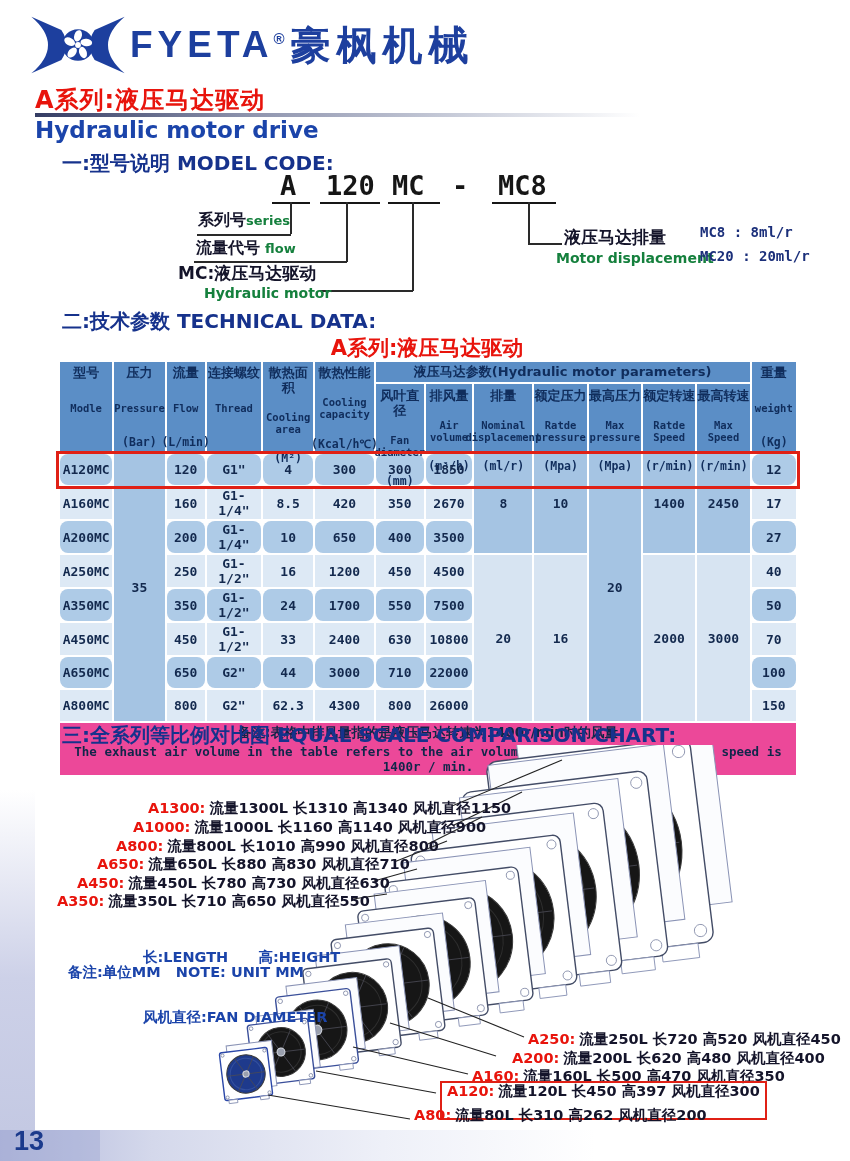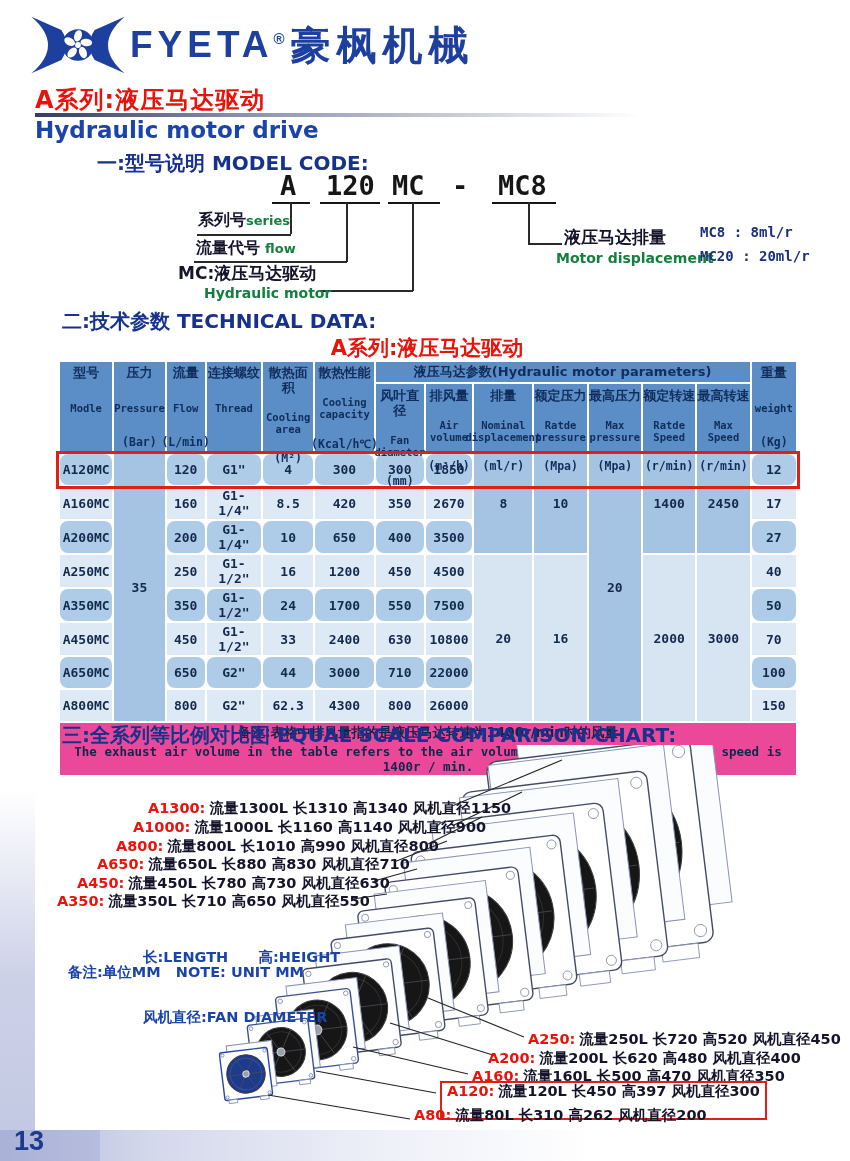--- a/index.html
+++ b/index.html
@@ -13,21 +13,21 @@
             color:#1d3f9e;letter-spacing:5px;margin-left:2px;}
   .brand-reg{font-size:15px;color:#1d3f9e;vertical-align:super;font-weight:bold;letter-spacing:0;}
   .brand-cn{font-weight:bold;font-size:40px;color:#1d3f9e;letter-spacing:6px;margin-left:6px;}
 
   .series-cn{left:35px;top:84px;font-size:24px;font-weight:bold;color:#e8140c;letter-spacing:1px;}
   .series-rule{left:35px;top:113px;width:605px;height:4px;
                background:linear-gradient(to right,#343c63 0%,#8d93ad 35%,#c9cdda 70%,rgba(255,255,255,0) 100%);}
   .series-en{left:35px;top:117px;font-size:23px;font-weight:bold;color:#1b44aa;}
 
   .sec-title{font-weight:bold;color:#16328c;}
-  .sec1{left:62px;top:150px;font-size:20px;margin-left:35px;}
+  .sec1{left:62px;top:150px;font-size:20px;}
   .sec2{left:62px;top:308px;font-size:20px;}
   .sec3{left:62px;top:722px;font-size:20px;}
 
   
   .mc-token{font-family:"DejaVu Sans Mono",monospace;font-weight:bold;font-size:27px;color:#161616;}
   .mc-under{height:2px;background:#161616;}
   .mc-vline{width:1.5px;background:#2a2a2a;}
   .mc-hline{height:1.5px;background:#2a2a2a;}
   .mc-cn{font-weight:bold;font-size:16px;color:#14142a;}
   .mc-en{font-weight:bold;font-size:13px;color:#15803d;}
@@ -592,21 +592,21 @@
   <div id="top-labels">
       <div class="cmp-label abs" style="left: 148px; top: 799px;"><span><span class="cmp-code">A1300:</span><span class="cmp-text">流量1300L  长1310 高1340  风机直径1150</span></span></div>
       <div class="cmp-label abs" style="left: 133px; top: 818px;"><span><span class="cmp-code">A1000:</span><span class="cmp-text">流量1000L  长1160 高1140  风机直径900</span></span></div>
       <div class="cmp-label abs" style="left: 116px; top: 837px;"><span><span class="cmp-code">A800:</span><span class="cmp-text">流量800L  长1010 高990  风机直径800</span></span></div>
       <div class="cmp-label abs" style="left: 97px; top: 855px;"><span><span class="cmp-code">A650:</span><span class="cmp-text">流量650L  长880 高830  风机直径710</span></span></div>
       <div class="cmp-label abs" style="left: 77px; top: 874px;"><span><span class="cmp-code">A450:</span><span class="cmp-text">流量450L  长780 高730  风机直径630</span></span></div>
       <div class="cmp-label abs" style="left: 57px; top: 892px;"><span><span class="cmp-code">A350:</span><span class="cmp-text">流量350L  长710 高650  风机直径550</span></span></div>
     </div>
   <div id="bottom-labels">
       <div class="cmp-label abs" style="left: 528px; top: 1030px;"><span><span class="cmp-code">A250:</span><span class="cmp-text">流量250L  长720 高520  风机直径450</span></span></div>
-      <div class="cmp-label abs" style="left: 488px; top: 1049px;"><span><span class="cmp-code">A200:</span><span class="cmp-text">流量200L  长620 高480   风机直径400</span></span></div>
+      <div class="cmp-label abs" style="left: 512px; top: 1049px;"><span><span class="cmp-code">A200:</span><span class="cmp-text">流量200L  长620 高480   风机直径400</span></span></div>
       <div class="cmp-label abs" style="left: 472px; top: 1067px;"><span><span class="cmp-code">A160:</span><span class="cmp-text">流量160L  长500 高470   风机直径350</span></span></div>
       <div class="cmp-label abs" style="left: 440px; top: 1082px;"><span class="boxed"><span class="cmp-code">A120:</span><span class="cmp-text">流量120L  长450  高397   风机直径300</span></span></div>
       <div class="cmp-label abs" style="left: 414px; top: 1106px;"><span><span class="cmp-code">A80:</span><span class="cmp-text">流量80L  长310  高262   风机直径200</span></span></div>
     </div>
 
   <div class="cmp-note" style="left:68px;top:963px;">备注:单位MM   NOTE: UNIT MM</div>
   <div class="cmp-note" style="left:143px;top:948px;">长:LENGTH      高:HEIGHT</div>
   <div class="cmp-note" style="left:143px;top:1008px;">风机直径:FAN DIAMETER</div>
 
   <div class="abs left-strip"></div>

